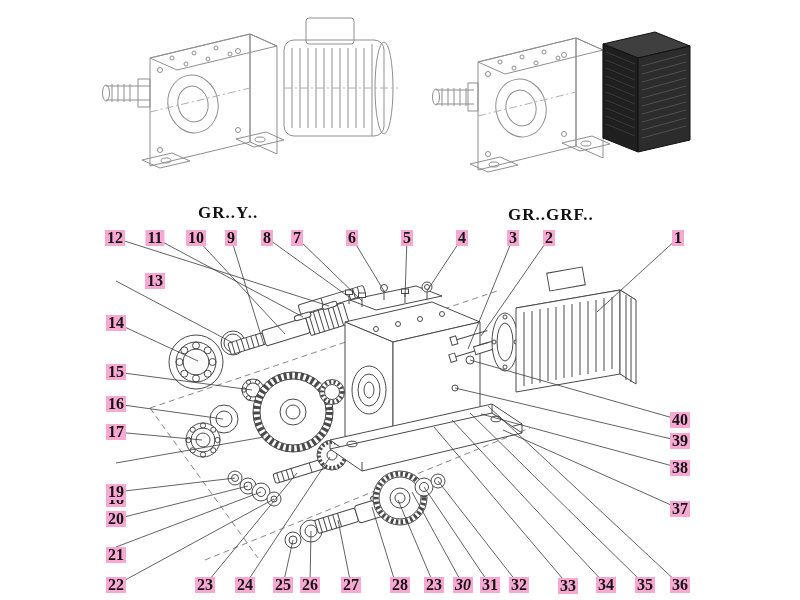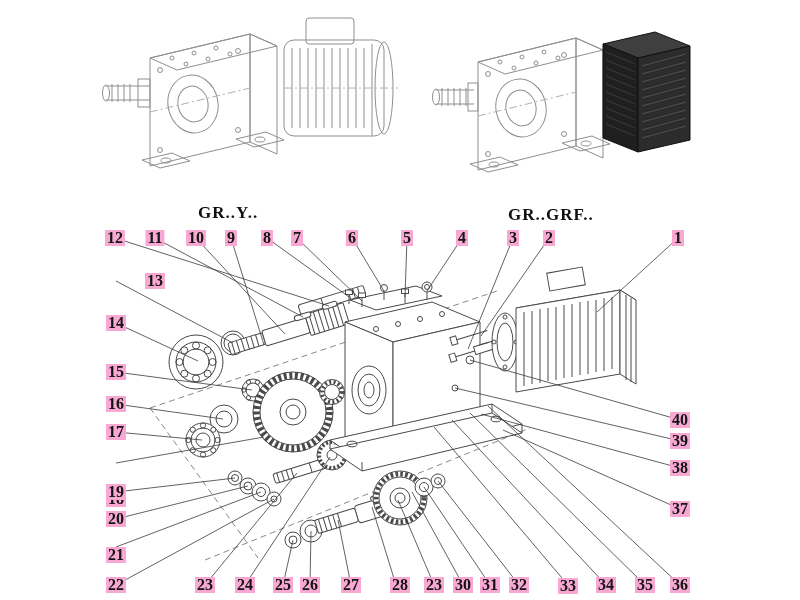--- a/index.html
+++ b/index.html
@@ -381,21 +381,21 @@
       <span class="callout" style="left: 116px; top: 519px;">20</span>
       <span class="callout" style="left: 116px; top: 547px; margin-top: 8px;">21</span>
       <span class="callout" style="left: 116px; top: 585px;">22</span>
       <span class="callout" style="left: 205px; top: 585px;">23</span>
       <span class="callout" style="left: 245px; top: 585px;">24</span>
       <span class="callout" style="left: 283px; top: 585px;">25</span>
       <span class="callout" style="left: 310px; top: 585px;">26</span>
       <span class="callout" style="left: 351px; top: 585px;">27</span>
       <span class="callout" style="left: 388px; top: 585px; margin-left: 12px;">28</span>
       <span class="callout" style="left: 434px; top: 585px;">23</span>
-      <span class="callout" style="left: 463px; top: 585px;">30</span>
+      <span class="callout" style="left: 463px; top: 585px; font-style: italic;">30</span>
       <span class="callout" style="left: 490px; top: 585px;">31</span>
       <span class="callout" style="left: 519px; top: 585px;">32</span>
       <span class="callout" style="left: 568px; top: 586px; text-align: right;">33</span>
       <span class="callout" style="left: 606px; top: 585px;">34</span>
       <span class="callout" style="left: 645px; top: 585px;">35</span>
       <span class="callout" style="left: 680px; top: 585px;">36</span>
       <span class="callout" style="left: 680px; top: 509px;">37</span>
       <span class="callout" style="left: 680px; top: 468px;">38</span>
       <span class="callout" style="left: 680px; top: 441px;">39</span>
       <span class="callout" style="left: 680px; top: 420px;">40</span>

